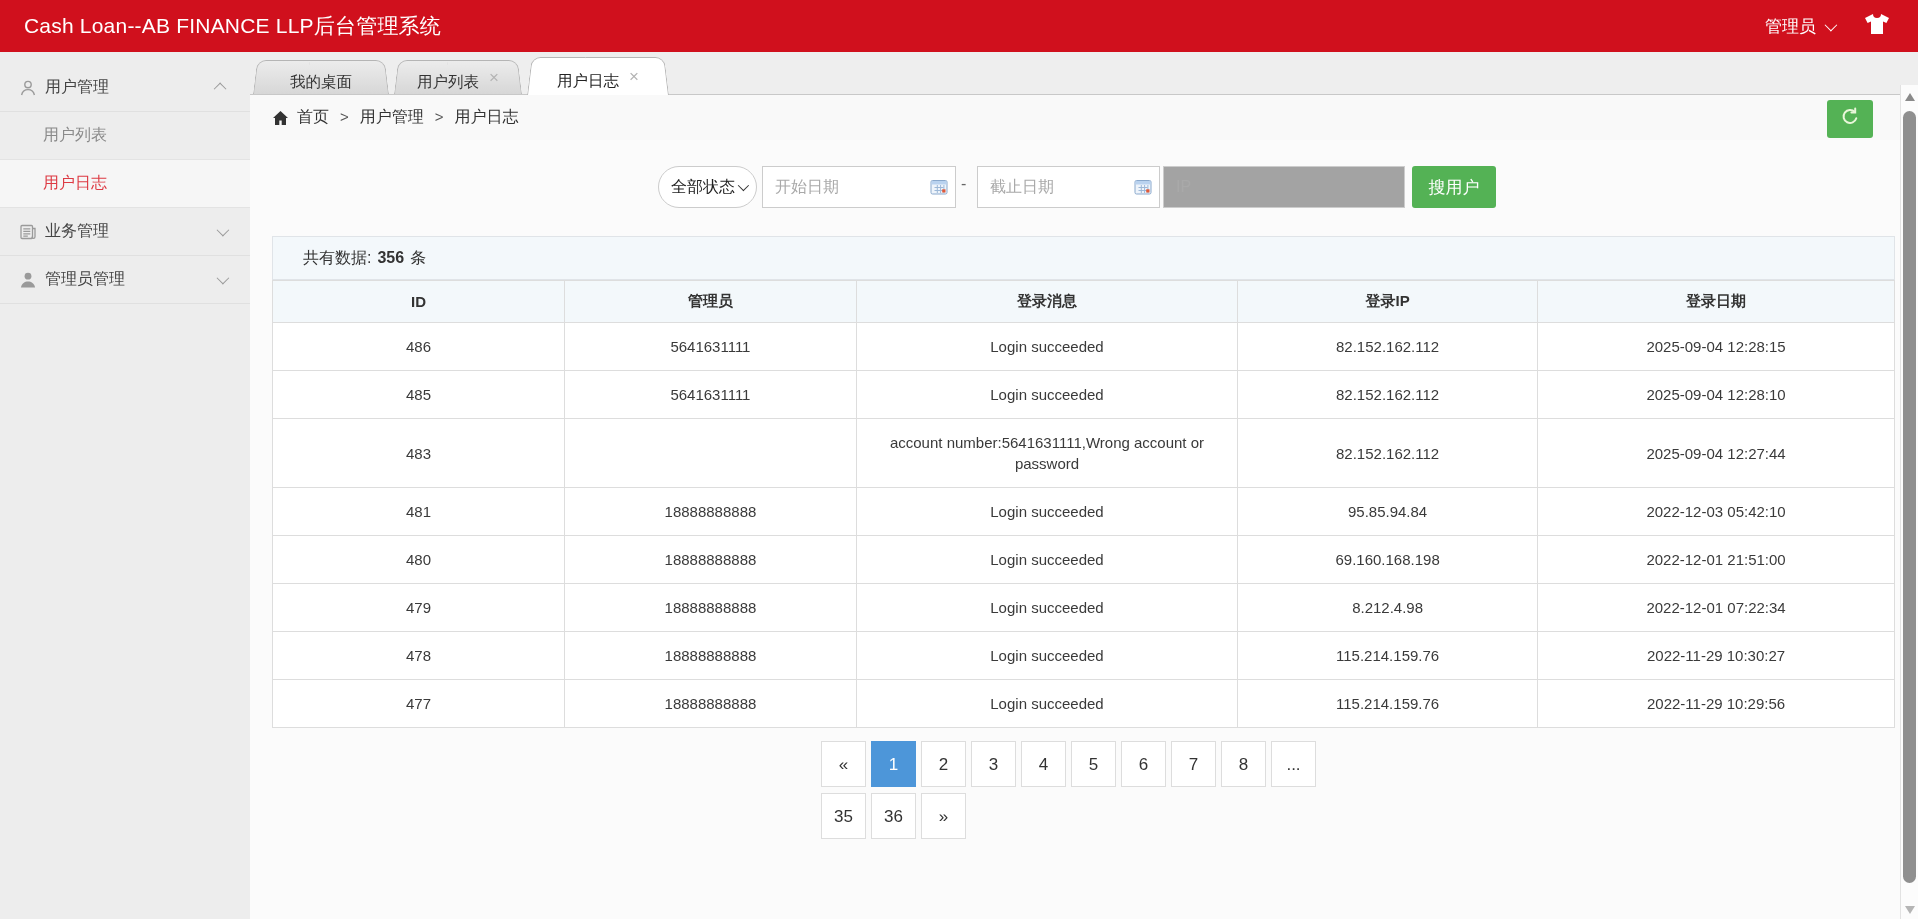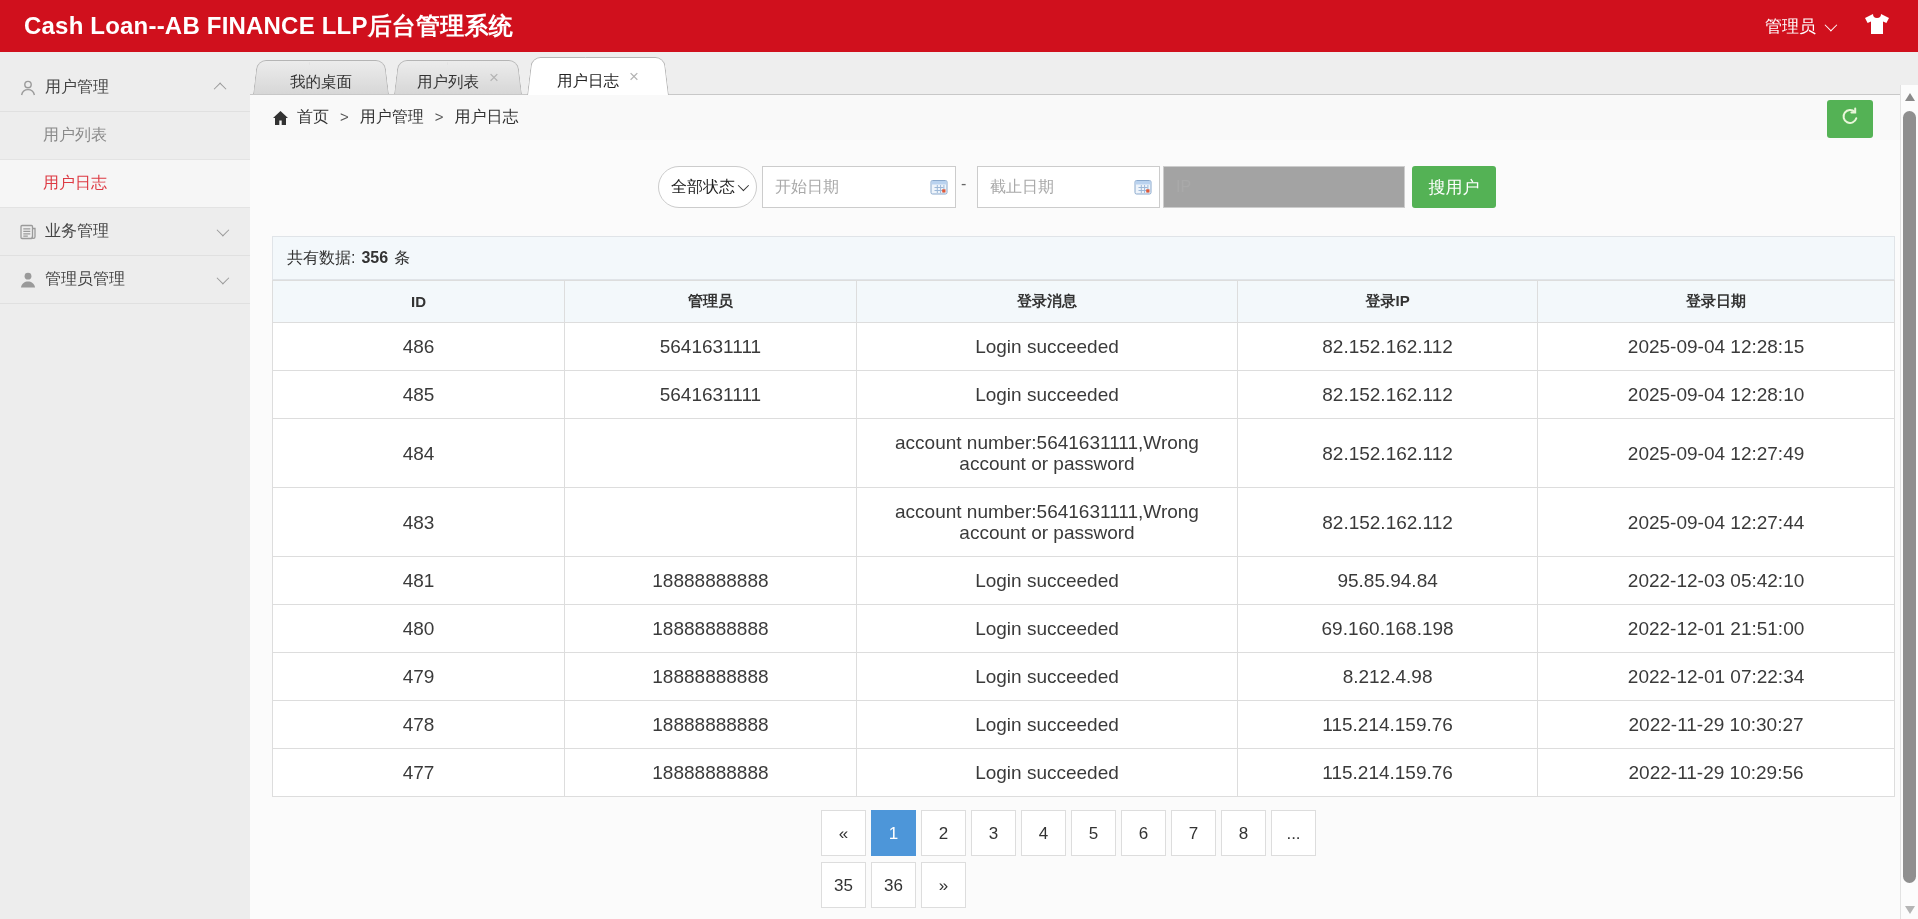--- a/index.html
+++ b/index.html
@@ -6,21 +6,21 @@
     --header-bg:#d0101d; --accent-green:#54b255; --active-page-blue:#4d96d9;
     --active-menu-red:#dd3b44; --table-header-bg:#f3f8fb; --border:#ddd;
   }
   *{box-sizing:border-box;margin:0;padding:0;font-family:"Liberation Sans","DejaVu Sans",sans-serif;}
   html,body{width:1918px;height:919px;overflow:hidden;background:#fff;}
   #page{position:relative;width:1918px;height:919px;overflow:hidden;background:#fbfbfb;}
 
   
   .top-header{position:absolute;left:0;top:0;width:1918px;height:52px;background:var(--header-bg);
     display:flex;align-items:center;justify-content:space-between;padding:0 28px 0 24px;}
-  .app-title{color:#fff;font-size:24px;font-weight:bold;letter-spacing:.2px;}
+  .app-title{color:#fff;font-size:21px;font-weight:normal;letter-spacing:.2px;}
   .header-right{display:flex;align-items:center;gap:30px;}
   .user-menu{display:flex;align-items:center;gap:9px;color:#fff;font-size:17px;cursor:pointer;}
   .chev{display:inline-block;width:9px;height:9px;border-right:1.7px solid #999;border-bottom:1.7px solid #999;}
   .chev.down{transform:rotate(45deg) translateY(-2px);}
   .chev.up{transform:rotate(-135deg) translateY(-2px);}
   .chev.white{border-color:#fff;}
   .shirt-btn{display:flex;align-items:center;cursor:pointer;}
 
   
   .sidebar{position:absolute;left:0;top:52px;width:250px;bottom:0;background:#ededed;padding-top:12px;}
@@ -77,26 +77,26 @@
   .date-sep{position:absolute;left:711px;top:9px;font-size:16px;color:#666;}
   .ip-input{position:absolute;left:913px;top:0;width:242px;height:42px;border:1px solid #ccc;padding:0 12px;
     font-size:16px;color:#333;background:#a3a3a3;outline:none;}
   input::placeholder{color:#a9a9a9;}
   .search-btn{position:absolute;left:1162px;top:0;width:84px;height:42px;background:var(--accent-green);
     border:none;color:#fff;font-size:17px;border-radius:3px;cursor:pointer;}
 
   
   .panel{margin:28px 0 0 22px;width:1623px;background:#fff;}
   .summary-bar{height:44px;background:var(--table-header-bg);border:1px solid #e0e4e8;
-    display:flex;align-items:center;padding-left:14px;font-size:16px;color:#333;gap:6px;}
+    display:flex;align-items:center;padding-left:30px;font-size:16px;color:#333;gap:6px;}
   .summary-count{font-weight:bold;}
   table.log{width:100%;border-collapse:collapse;table-layout:fixed;}
   table.log th{background:var(--table-header-bg);border:1px solid var(--border);height:42px;
     font-size:15px;font-weight:bold;color:#333;text-align:center;}
-  table.log td{border:1px solid var(--border);padding:13px 10px;font-size:19px;color:#3a3a3a;
+  table.log td{border:1px solid var(--border);padding:13px 10px;font-size:15px;color:#3a3a3a;
     text-align:center;line-height:21px;background:#fff;}
 
   
   .pagination-wrap{width:1623px;margin-left:22px;margin-top:13px;display:flex;justify-content:center;}
   .pagination{width:525px;display:flex;flex-wrap:wrap;}
   .page-btn{width:45px;height:46px;line-height:46px;text-align:center;border:1px solid var(--border);
     background:#fff;color:#333;font-size:17px;margin:0 5px 6px 0;cursor:pointer;user-select:none;}
   .page-btn.active{background:var(--active-page-blue);border-color:var(--active-page-blue);color:#fff;}
 
   
@@ -269,27 +269,20 @@
               <td>Login succeeded</td>
               <td>82.152.162.112</td>
               <td>2025-09-04 12:28:15</td>
             </tr>
             <tr>
               <td>485</td>
               <td>5641631111</td>
               <td>Login succeeded</td>
               <td>82.152.162.112</td>
               <td>2025-09-04 12:28:10</td>
-            </tr>
-            <tr>
-              <td>484</td>
-              <td></td>
-              <td>account number:5641631111,Wrong account or password</td>
-              <td>82.152.162.112</td>
-              <td>2025-09-04 12:27:49</td>
             </tr>
             <tr>
               <td>483</td>
               <td></td>
               <td>account number:5641631111,Wrong account or password</td>
               <td>82.152.162.112</td>
               <td>2025-09-04 12:27:44</td>
             </tr>
             <tr>
               <td>481</td>

